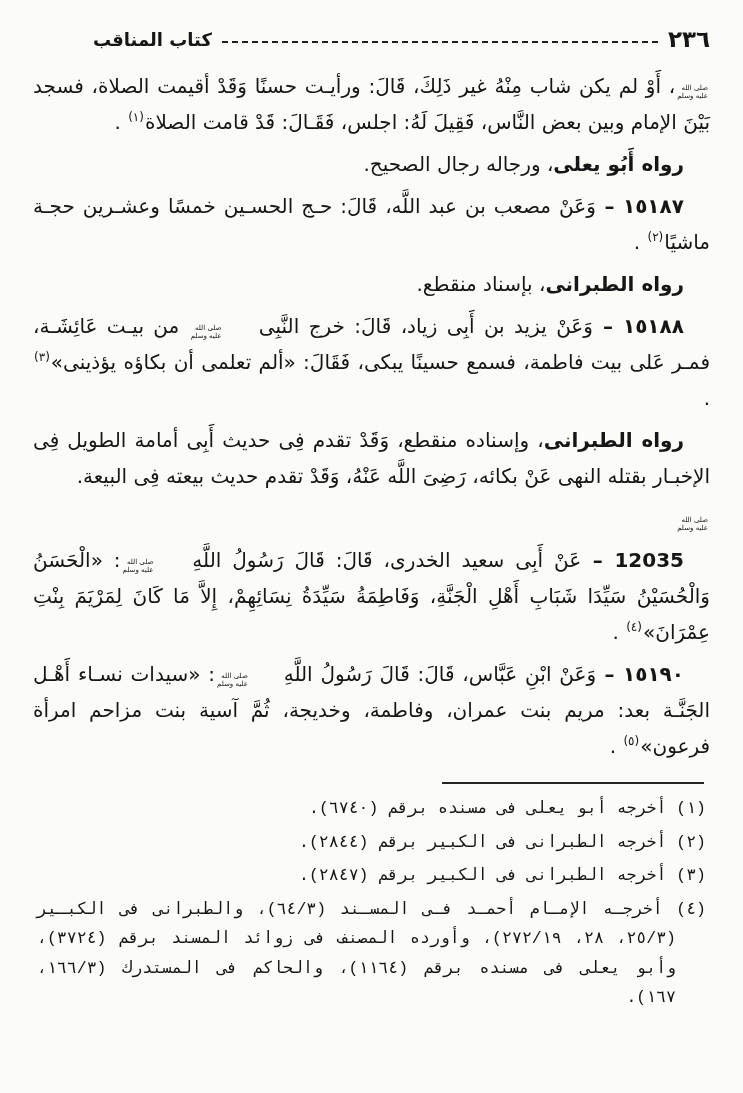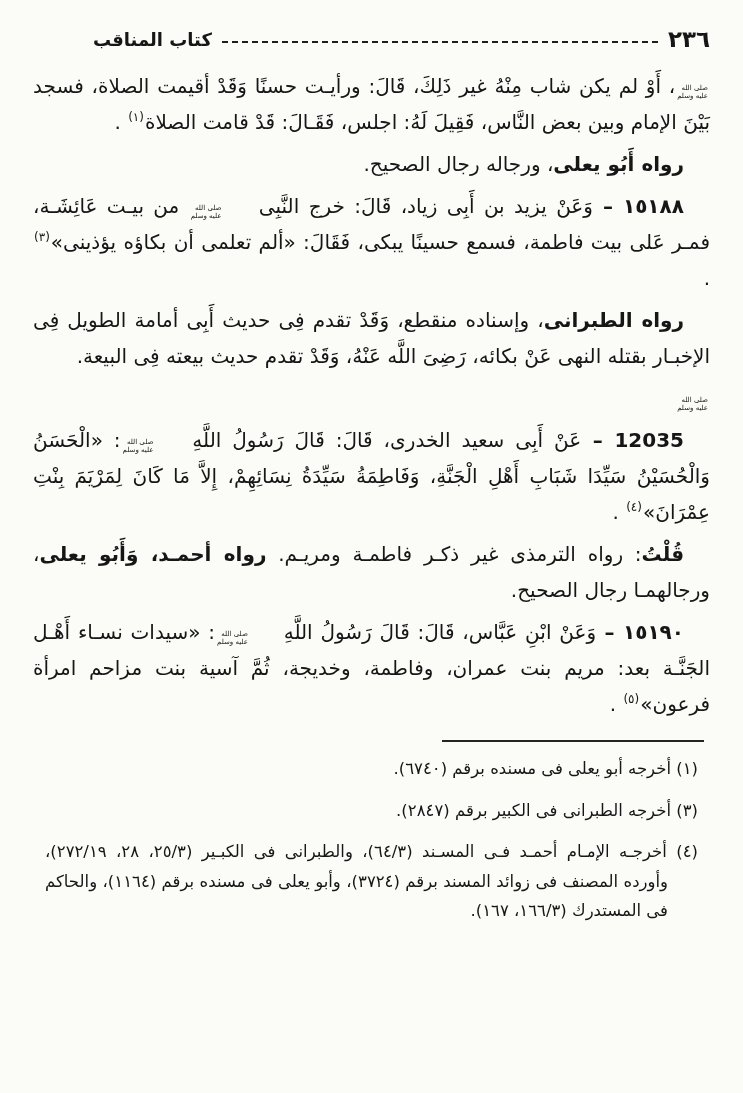--- a/index.html
+++ b/index.html
@@ -37,61 +37,63 @@
     font-size:7px;line-height:8px;font-weight:normal;
   }
   .saw span{display:block;white-space:nowrap;}
   
   .fn-rule{
     width:262px;height:0;border-top:2px solid #242424;
     margin:18px 6px 10px 0;  
   }
   .footnotes{font-size:16.5px;line-height:29.5px;}
   .footnotes p{
-    margin:12px;text-align:justify;
-    padding-right:30px;text-indent:-30px; 
+    margin:4px;text-align:justify;
+    padding-right:30px;text-indent:-30px;font-family:Liberation Mono, monospace; 
   }
 </style>
 </head>
 <body>
 
 <div class="page">
 
   <header class="page-header">
     <span class="page-number">٢٣٦</span>
     <span class="header-rule"></span>
     <span class="book-title">كتاب المناقب</span>
   </header>
 
   <main class="body-text">
 
     <p><span class="saw"><span>صلى الله</span><span>عليه وسلم</span></span><span>، أَوْ لم يكن شاب مِنْهُ غير ذَلِكَ، قَالَ: ورأيـت حسنًا وَقَدْ أقيمت الصلاة، فسجد بَيْنَ الإمام وبين بعض النَّاس، فَقِيلَ لَهُ: اجلس، فَقَـالَ: قَدْ قامت الصلاة</span><sup class="ref">(١)</sup><span> .</span></p>
 
     <p class="indent"><span class="b">رواه أَبُو يعلى</span><span>، ورجاله رجال الصحيح.</span></p>
 
+    <p class="indent"><span class="b">١٥١٨٧ – </span><span>وَعَنْ مصعب بن عبد اللَّه، قَالَ: حـج الحسـين خمسًا وعشـرين حجـة ماشيًا</span><sup class="ref">(٢)</sup><span> .</span></p>
 
+    <p class="indent"><span class="b">رواه الطبرانى</span><span>، بإسناد منقطع.</span></p>
 
     <p class="indent"><span class="b">١٥١٨٨ – </span><span>وَعَنْ يزيد بن أَبِى زياد، قَالَ: خرج النَّبِى </span><span class="saw"><span>صلى الله</span><span>عليه وسلم</span></span><span> من بيـت عَائِشَـة، فمـر عَلى بيت فاطمة، فسمع حسينًا يبكى، فَقَالَ: «ألم تعلمى أن بكاؤه يؤذينى»</span><sup class="ref">(٣)</sup><span> .</span></p>
 
     <p class="indent"><span class="b">رواه الطبرانى</span><span>، وإسناده منقطع، وَقَدْ تقدم فِى حديث أَبِى أمامة الطويل فِى الإخبـار بقتله النهى عَنْ بكائه، رَضِىَ اللَّه عَنْهُ، وَقَدْ تقدم حديث بيعته فِى البيعة.</span></p>
 
     <p class="chapter-heading"><span class="saw"><span>صلى الله</span><span>عليه وسلم</span></span></p>
 
     <p class="indent"><span class="b">12035 – </span><span>عَنْ أَبِى سعيد الخدرى، قَالَ: قَالَ رَسُولُ اللَّهِ </span><span class="saw"><span>صلى الله</span><span>عليه وسلم</span></span><span>: «الْحَسَنُ وَالْحُسَيْنُ سَيِّدَا شَبَابِ أَهْلِ الْجَنَّةِ، وَفَاطِمَةُ سَيِّدَةُ نِسَائِهِمْ، إِلاَّ مَا كَانَ لِمَرْيَمَ بِنْتِ عِمْرَانَ»</span><sup class="ref">(٤)</sup><span> .</span></p>
 
-    <p class="indent"><span class="b">قُلْتُ</span><span>: رواه الترمذى غير ذكـر فاطمـة ومريـم. </span><span class="b">رواه أحمـد، وَأَبُو يعلى</span><span>، ورجالهمـا رجال الصحيح.</span></p>
 
     <p class="indent"><span class="b">١٥١٩٠ – </span><span>وَعَنْ ابْنِ عَبَّاس، قَالَ: قَالَ رَسُولُ اللَّهِ </span><span class="saw"><span>صلى الله</span><span>عليه وسلم</span></span><span>: «سيدات نسـاء أَهْـل الجَنَّـة بعد: مريم بنت عمران، وفاطمة، وخديجة، ثُمَّ آسية بنت مزاحم امرأة فرعون»</span><sup class="ref">(٥)</sup><span> .</span></p>
 
 
   </main>
 
   <footer>
     <div class="fn-rule"></div>
     <div class="footnotes">
       <p>(١) أخرجه أبو يعلى فى مسنده برقم (٦٧٤٠).</p>
+      <p>(٢) أخرجه الطبرانى فى الكبير برقم (٢٨٤٤).</p>
       <p>(٣) أخرجه الطبرانى فى الكبير برقم (٢٨٤٧).</p>
       <p>(٤) أخرجـه الإمـام أحمـد فـى المسـند (٦٤/٣)، والطبرانى فى الكبـير (٢٥/٣، ٢٨، ٢٧٢/١٩)، وأورده المصنف فى زوائد المسند برقم (٣٧٢٤)، وأبو يعلى فى مسنده برقم (١١٦٤)، والحاكم فى المستدرك (١٦٦/٣، ١٦٧).</p>
 
     </div>
   </footer>
 
 </div>
 
 </body></html>

